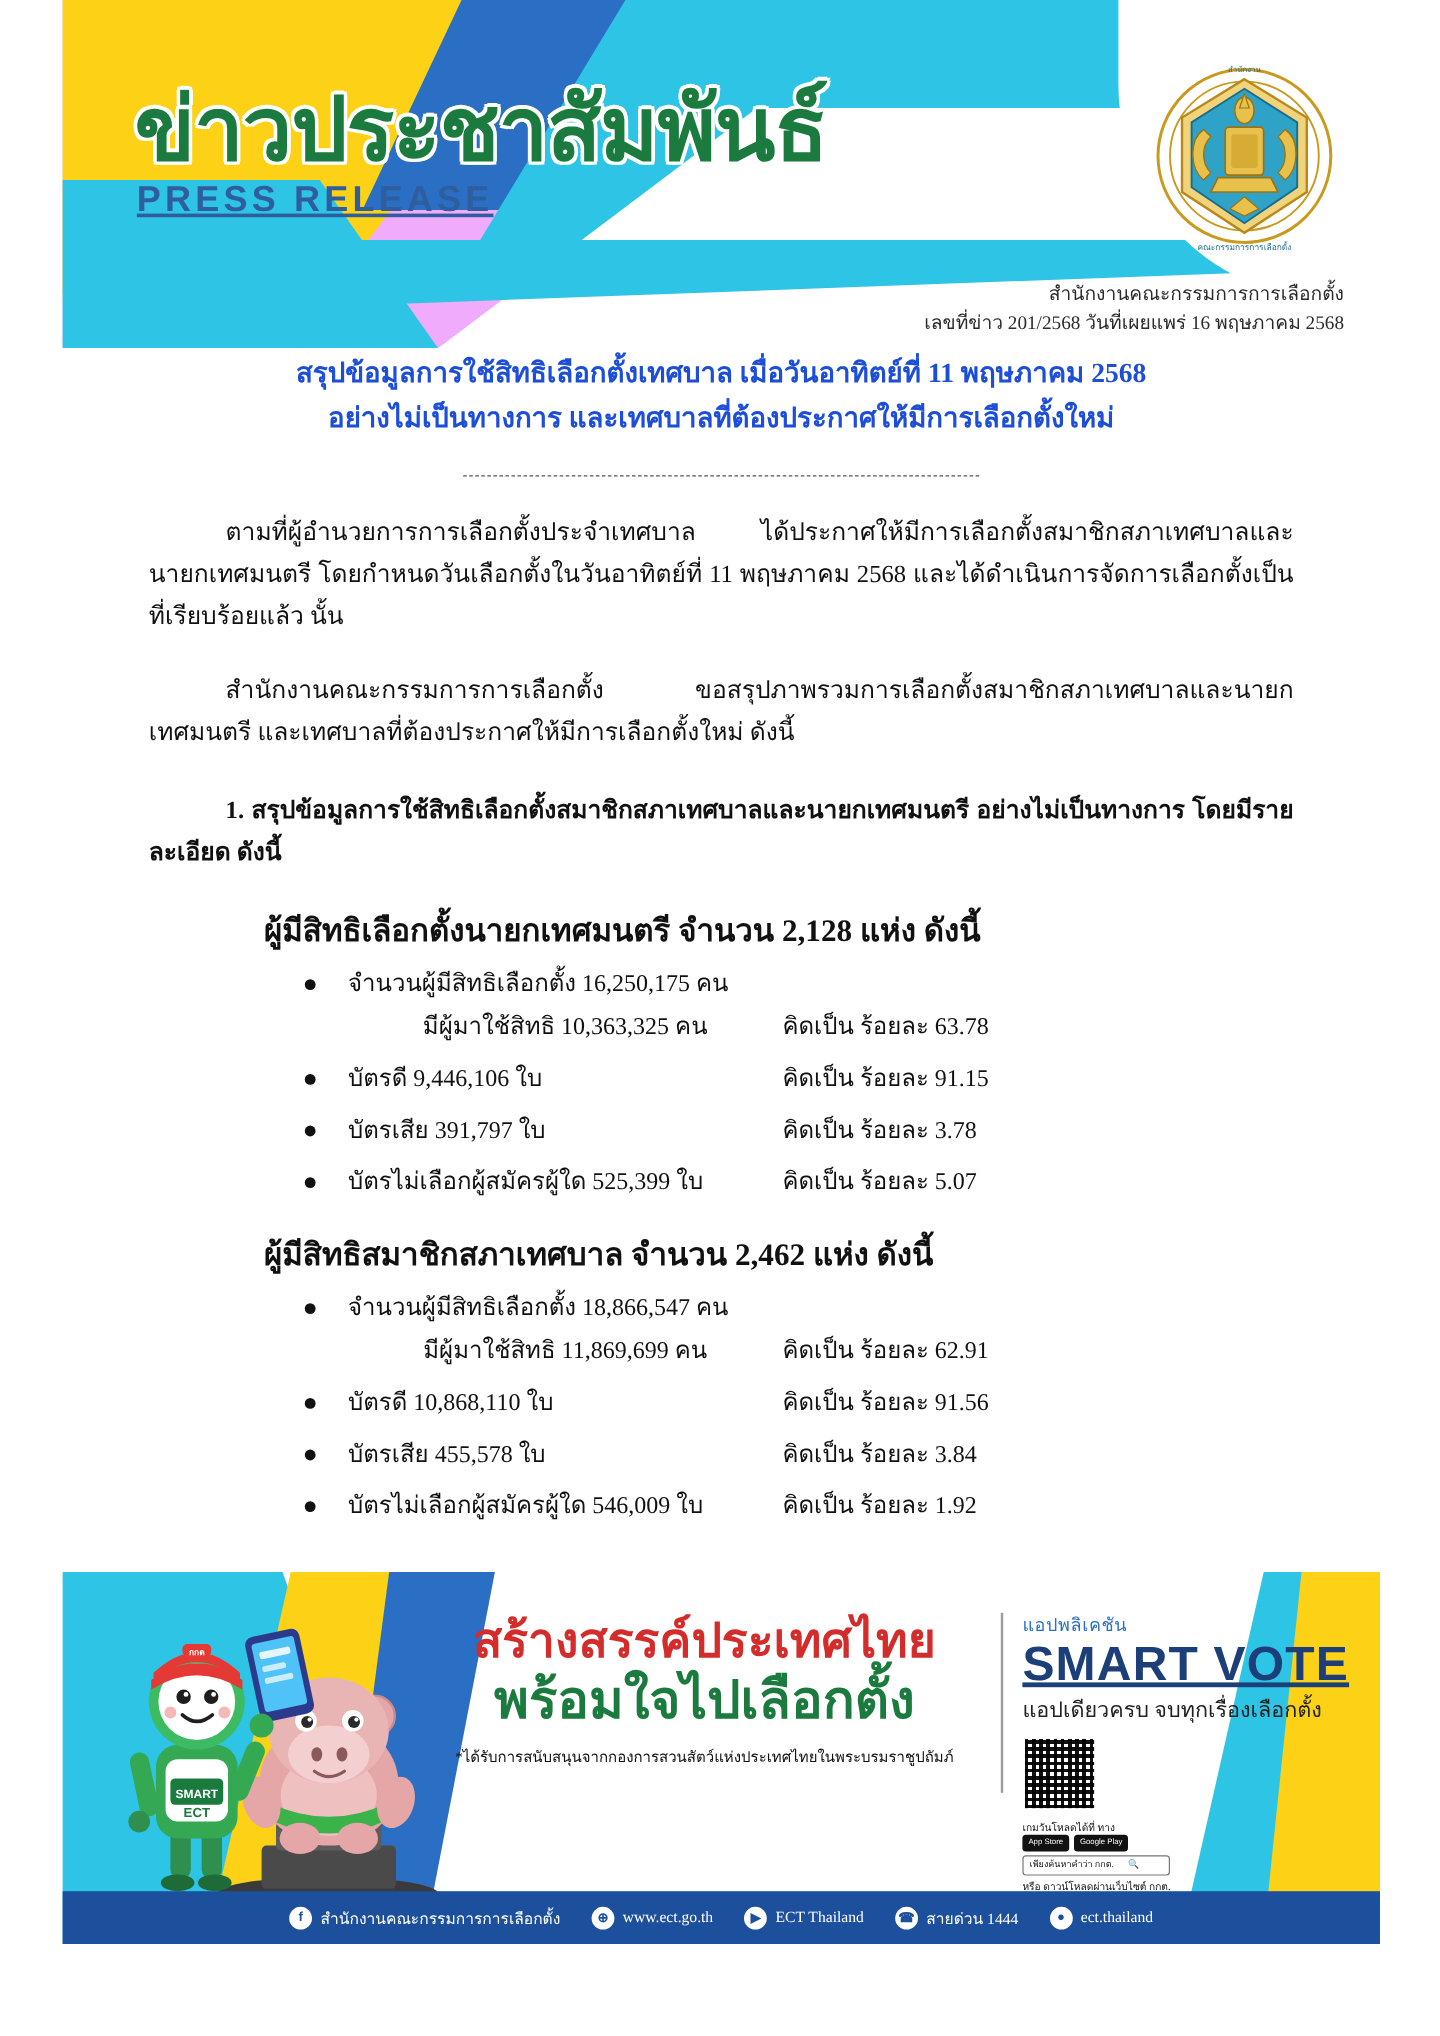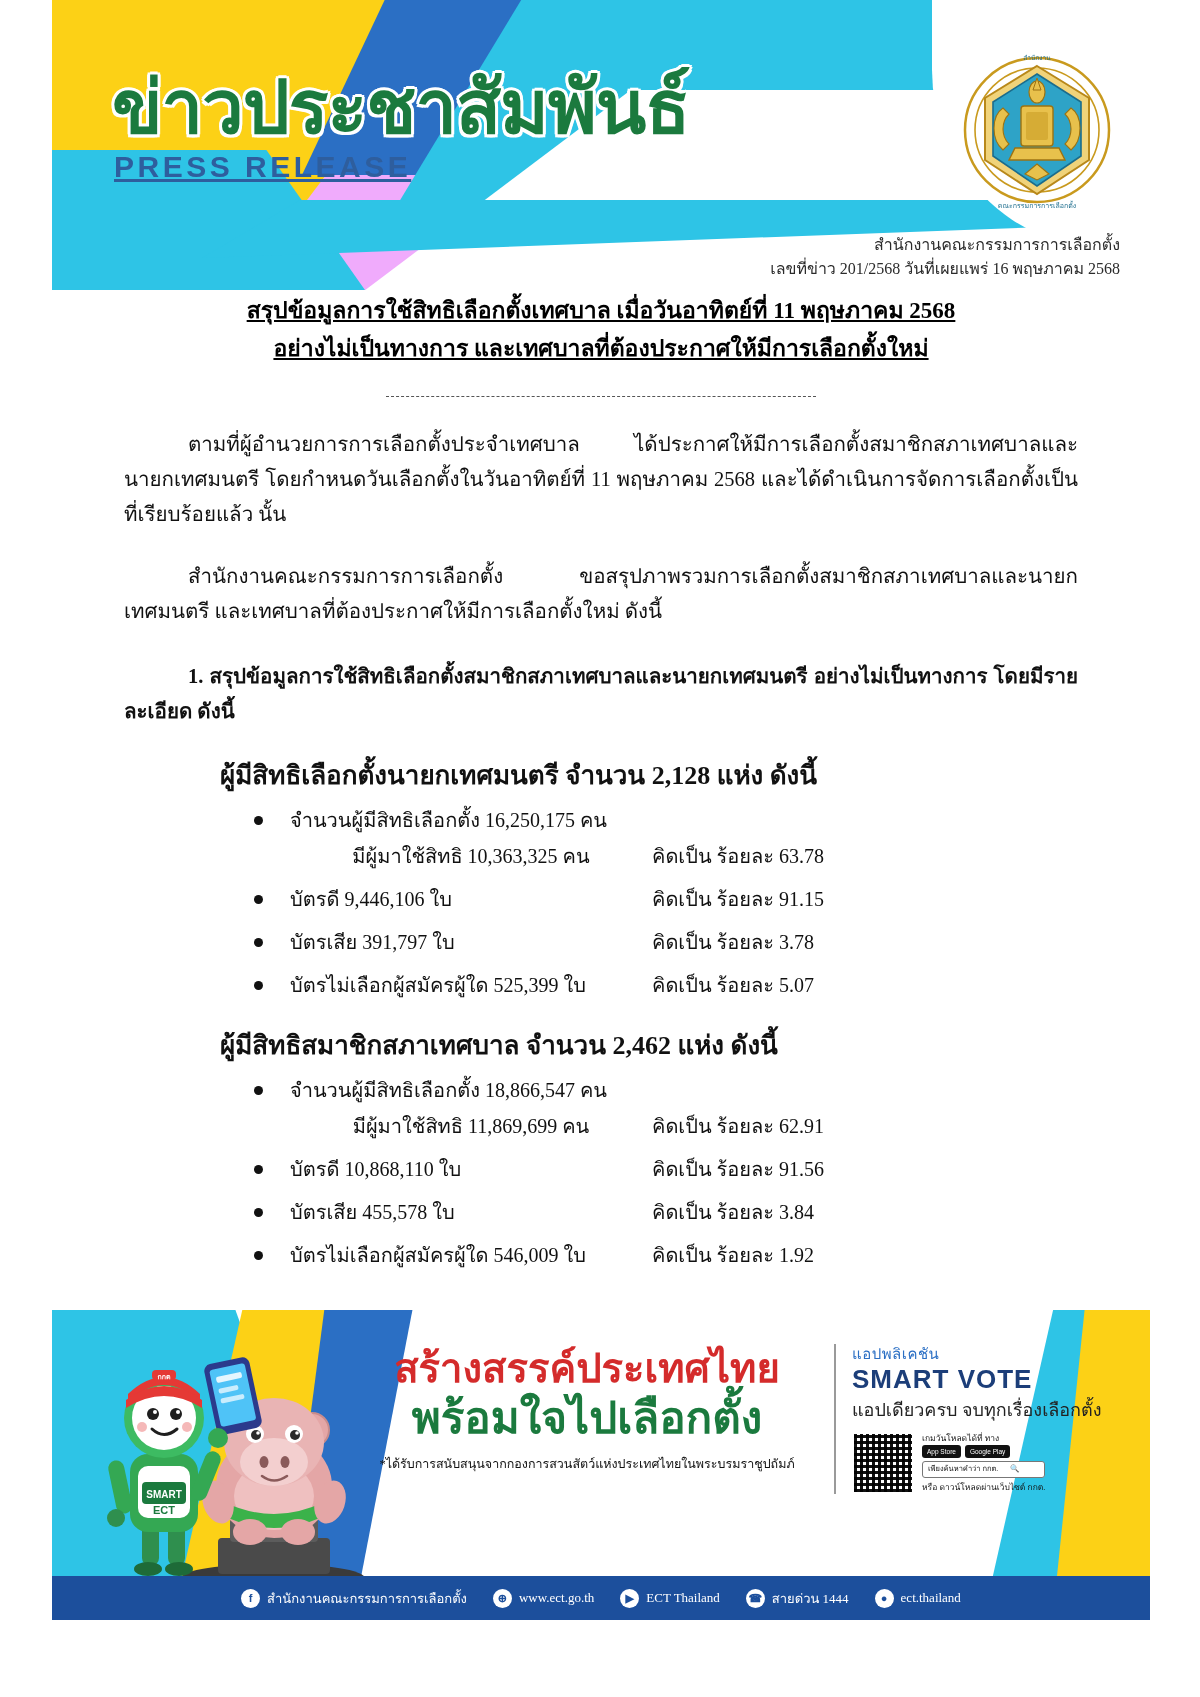--- a/index.html
+++ b/index.html
@@ -94,21 +94,21 @@
     position: absolute; right: 30px; top: 256px;
     font-size: 16px; color: #2b2b2b; text-align: right;
     font-family: "Liberation Serif", serif;
   }
 
   
   .body { position: absolute; left: 0; top: 292px; width: 1098px; }
 
   .doc-title {
     text-align: center; font-size: 23px; font-weight: bold;
-    color: #000000; line-height: 1.65; padding: 0 70px; text-decoration: underline;
+    color: #1d4ed8; line-height: 1.65; padding: 0 70px;
   }
   .doc-title .l2 { display: block; }
 
   .divider {
     margin: 28px auto 0; width: 430px;
     border-top: 1.5px dashed #555; height: 0;
   }
 
   .para {
     margin: 30px 72px 0 72px;
@@ -214,28 +214,28 @@
 
   .smart {
     position: absolute; left: 800px; top: 32px; width: 300px;
   }
   .smart .k1 {
     font-family: "Liberation Serif", serif;
     font-size: 15px; color: #2B6FC4; letter-spacing: .5px;
   }
   .smart .k2 {
     font-family: "Liberation Sans", sans-serif;
-    font-size: 26px; font-weight: bold; color: #1C3E79;
-    letter-spacing: 1px; line-height: 1.05;
+    font-size: 40px; font-weight: bold; color: #1C3E79;
+    letter-spacing: 1px; line-height: 1.05; text-decoration: underline;
   }
   .smart .k3 {
     font-family: "Liberation Serif", serif;
     font-size: 18px; color: #222; margin-top: 2px;
   }
-  .qrline { display: flex; align-items: flex-start; margin-top: 8px; gap: 8px; }
+  .qrline { display: flex; align-items: flex-start; margin-top: 8px; gap: 8px; flex-direction: column; }
   .qr {
     width: 62px; height: 62px; flex: 0 0 62px;
     background:
       repeating-linear-gradient(0deg, #111 0 3px, #fff 3px 6px),
       repeating-linear-gradient(90deg, #111 0 3px, #fff 3px 6px);
     background-blend-mode: multiply;
     border: 2px solid #fff;
   }
   .qrtxt { font-size: 8.5px; color: #111; line-height: 1.45; font-family: "Liberation Serif", serif; }
   .store-row { display: flex; gap: 4px; margin-bottom: 3px; }

